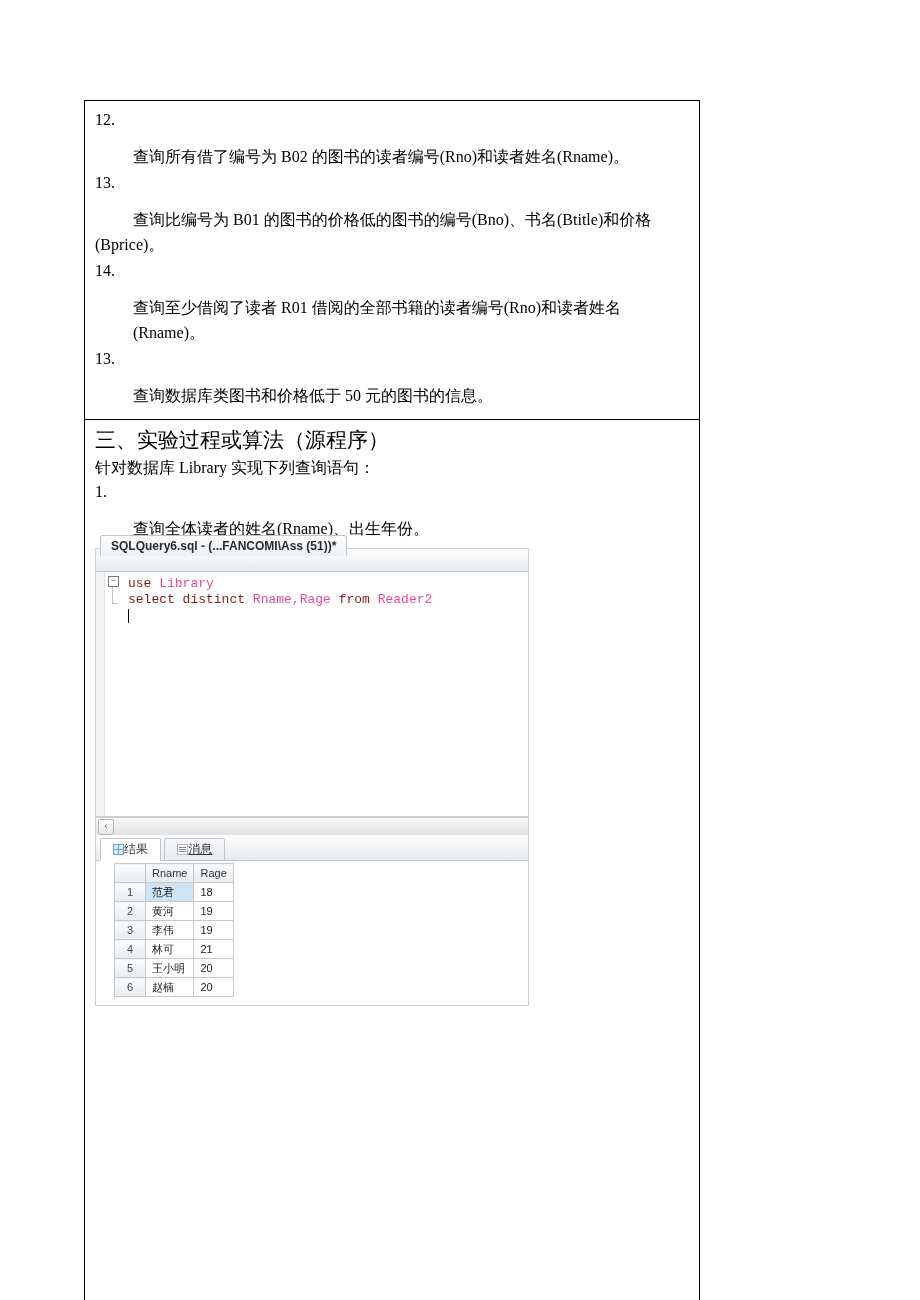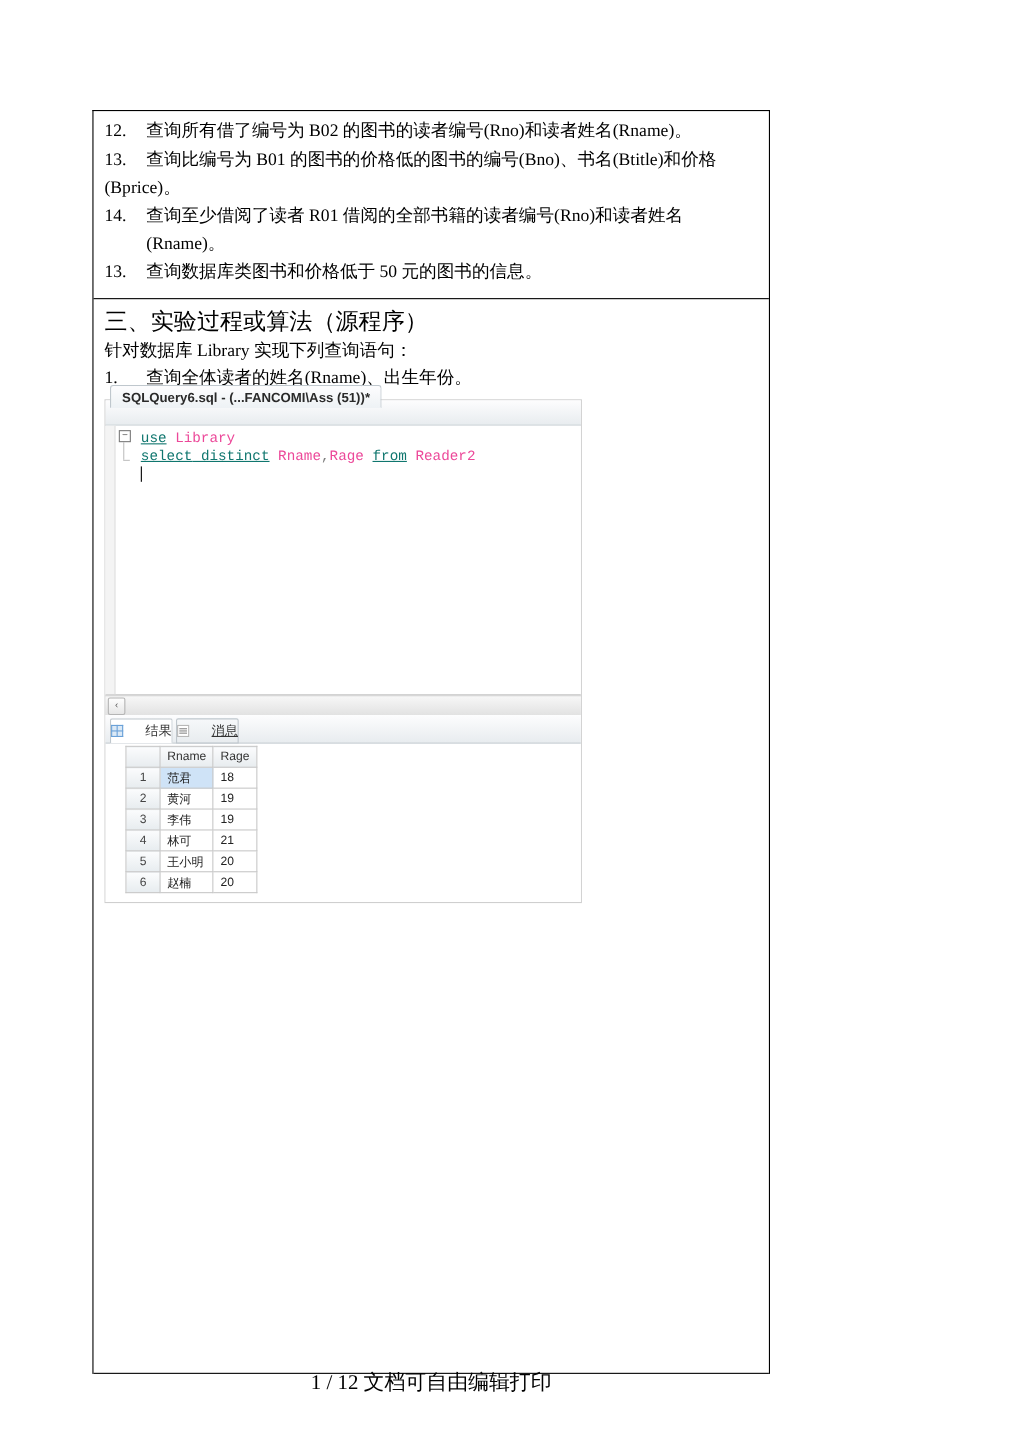--- a/index.html
+++ b/index.html
@@ -37,20 +37,21 @@
   .q-row {
     display: flex;
     gap: 10px;
   }
   .q-num {
     width: 28px;
     flex: none;
   }
   .q-text {
     flex: 1;
+    margin-top: 37px;
   }
   .q-cont {
     padding-left: 0;
   }
   .section-title {
     font-family: "SimSun", serif;
     font-size: 21px;
     margin: 0 0 2px 0;
   }
   .body-text {
@@ -131,21 +132,21 @@
     top: 31px;
     width: 6px;
     height: 1px;
     background: #c0c0c0;
   }
   .code-line {
     padding-left: 22px;
     white-space: pre;
     line-height: 16px;
   }
-  .kw-blue { color: #0f766e; text-decoration: underline; }
+  .kw-blue { color: #7f1d1d; }
   .kw-teal { color: #ec4899; }
   .kw-gray { color: #808080; }
   .cursor {
     display: inline-block;
     width: 1px;
     height: 14px;
     background: #000;
     vertical-align: middle;
     margin-left: 22px;
   }
@@ -175,22 +176,22 @@
   }
   .result-tabs {
     background: linear-gradient(#fdfdfe,#e8ecef);
     border-bottom: 1px solid #bfc7cd;
     padding: 3px 4px 0 4px;
     font-size: 12px;
   }
   .r-tab {
     display: inline-flex;
     align-items: center;
-    gap: 20px;
-    padding: 2px 0;
+    gap: 0;
+    padding: 2px 12px;
     border: 1px solid #bfc7cd;
     border-bottom: 1px solid #fff;
     border-radius: 2px 2px 0 0;
     background: #fff;
     margin-bottom: -1px;
     color: #333;
   }
   .r-tab.inactive {
     background: linear-gradient(#f6f8fa,#e8ecef);
     border-bottom: 1px solid #bfc7cd;

